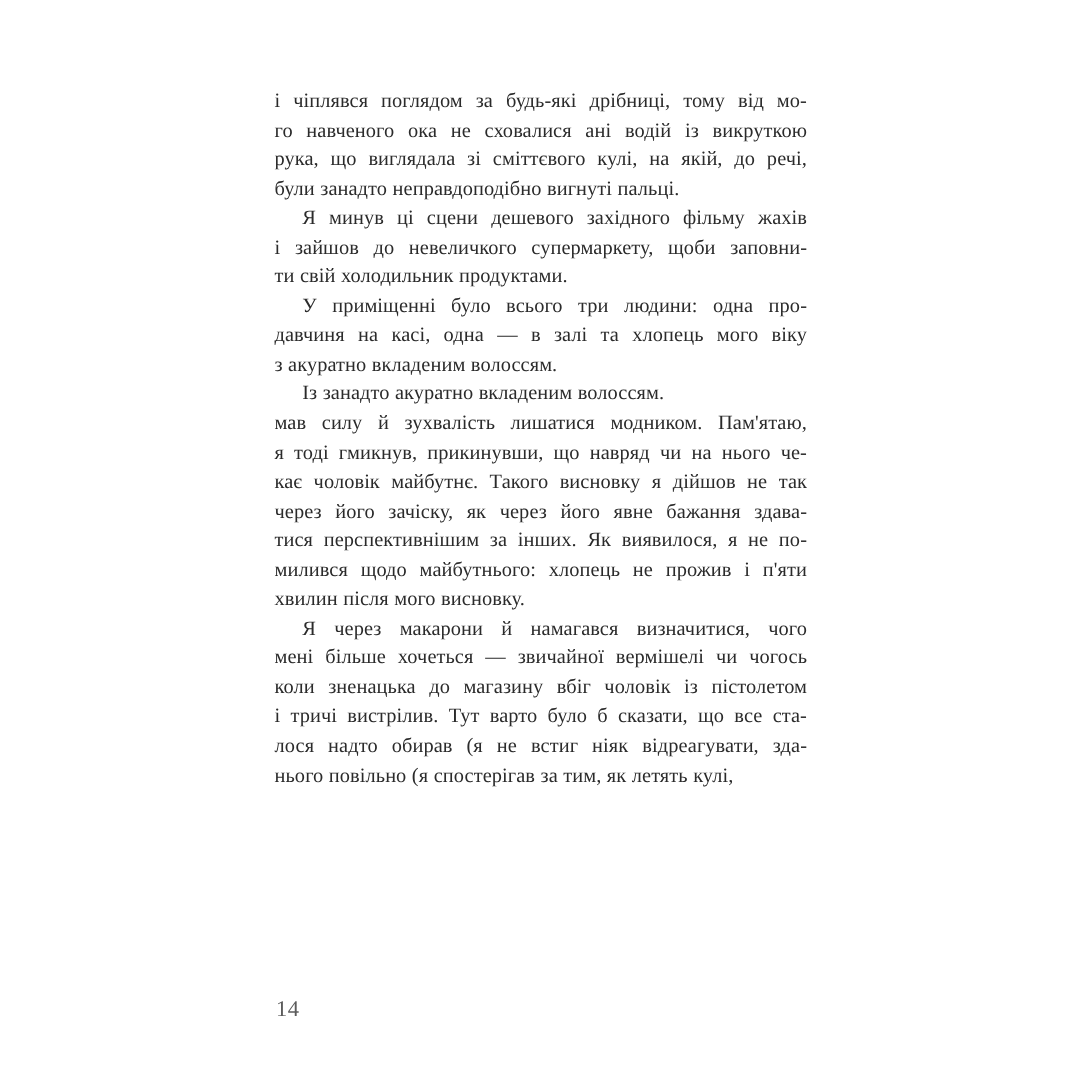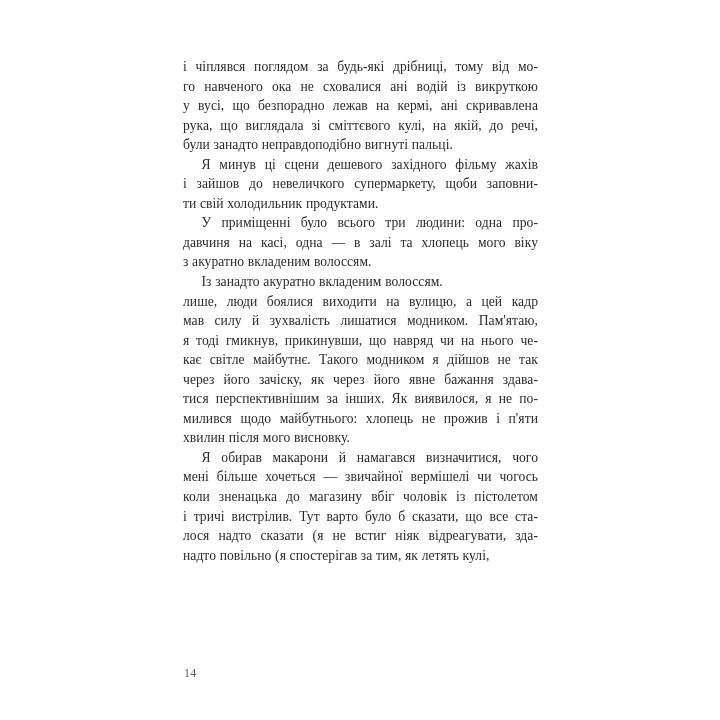--- a/index.html
+++ b/index.html
@@ -64,38 +64,37 @@
     width: 18.5px;
   }
 
   .it {
   }
 
   .folio {
     position: absolute;
     left: 184px;
     top: 667px;
-    font-size: 12px;
+    font-size: 15px;
     line-height: 12px;
     color: #5c5c5c;
     letter-spacing: 0.3px;
     font-family: "Liberation Serif", "DejaVu Serif", serif;
   }
 </style>
 </head>
 <body>
 
 <div class="page">
 
   <div class="text-column">
 
     <p class="para">
       <span class="line justify">і чіплявся поглядом за будь-які дрібниці, тому від мо-</span>
       <span class="line justify">го навченого ока не сховалися ані водій із викруткою</span>
-      <span class="line justify">у вусі, що безпорадно лежав на кермі, ані скривавлена</span>
       <span class="line justify">рука, що виглядала зі сміттєвого кулі, на якій, до речі,</span>
       <span class="line last">були занадто неправдоподібно вигнуті пальці.</span>
     </p>
 
     <p class="para">
       <span class="line justify"><span class="indent"></span><span>Я минув ці сцени дешевого західного фільму жахів</span></span>
       <span class="line justify">і зайшов до невеличкого супермаркету, щоби заповни-</span>
       <span class="line last">ти свій холодильник продуктами.</span>
     </p>
 
@@ -103,36 +102,35 @@
       <span class="line justify"><span class="indent"></span><span>У приміщенні було всього три людини: одна про-</span></span>
       <span class="line justify">давчиня на касі, одна — в залі та хлопець мого віку</span>
       <span class="line last">з акуратно вкладеним волоссям.</span>
     </p>
 
     <p class="para">
       <span class="line last"><span class="indent"></span><span>Із занадто акуратно вкладеним волоссям.</span></span>
     </p>
 
     <p class="para">
-      <span class="line justify">лише, люди боялися виходити на вулицю, а цей кадр</span>
       <span class="line justify">мав силу й зухвалість лишатися модником. Пам'ятаю,</span>
       <span class="line justify">я тоді гмикнув, прикинувши, що навряд чи на нього че-</span>
-      <span class="line justify">кає світле майбутнє. Такого модником я дійшов не так</span>
+      <span class="line justify">кає чоловік майбутнє. Такого висновку я дійшов не так</span>
       <span class="line justify">через його зачіску, як через його явне бажання здава-</span>
       <span class="line justify">тися перспективнішим за інших. Як виявилося, я не по-</span>
       <span class="line justify">милився щодо майбутнього: хлопець не прожив і п'яти</span>
       <span class="line last">хвилин після мого висновку.</span>
     </p>
 
     <p class="para">
-      <span class="line justify"><span class="indent"></span><span>Я обирав макарони й намагався визначитися, чого</span></span>
+      <span class="line justify"><span class="indent"></span><span>Я через макарони й намагався визначитися, чого</span></span>
       <span class="line justify">мені більше хочеться — звичайної вермішелі чи чогось</span>
       <span class="line justify">коли зненацька до магазину вбіг чоловік із пістолетом</span>
       <span class="line justify">і тричі вистрілив. Тут варто було б сказати, що все ста-</span>
-      <span class="line justify"><span>лося надто сказати (</span><span class="it">я не встиг ніяк відреагувати, зда-</span></span>
-      <span class="line last"><span>надто повільно (</span><span class="it">я спостерігав за тим, як летять кулі,</span></span>
+      <span class="line justify"><span>лося надто обирав (</span><span class="it">я не встиг ніяк відреагувати, зда-</span></span>
+      <span class="line last"><span>нього повільно (</span><span class="it">я спостерігав за тим, як летять кулі,</span></span>
     </p>
 
   </div>
 
   <div class="folio">14</div>
 
 </div>
 
 </body></html>

